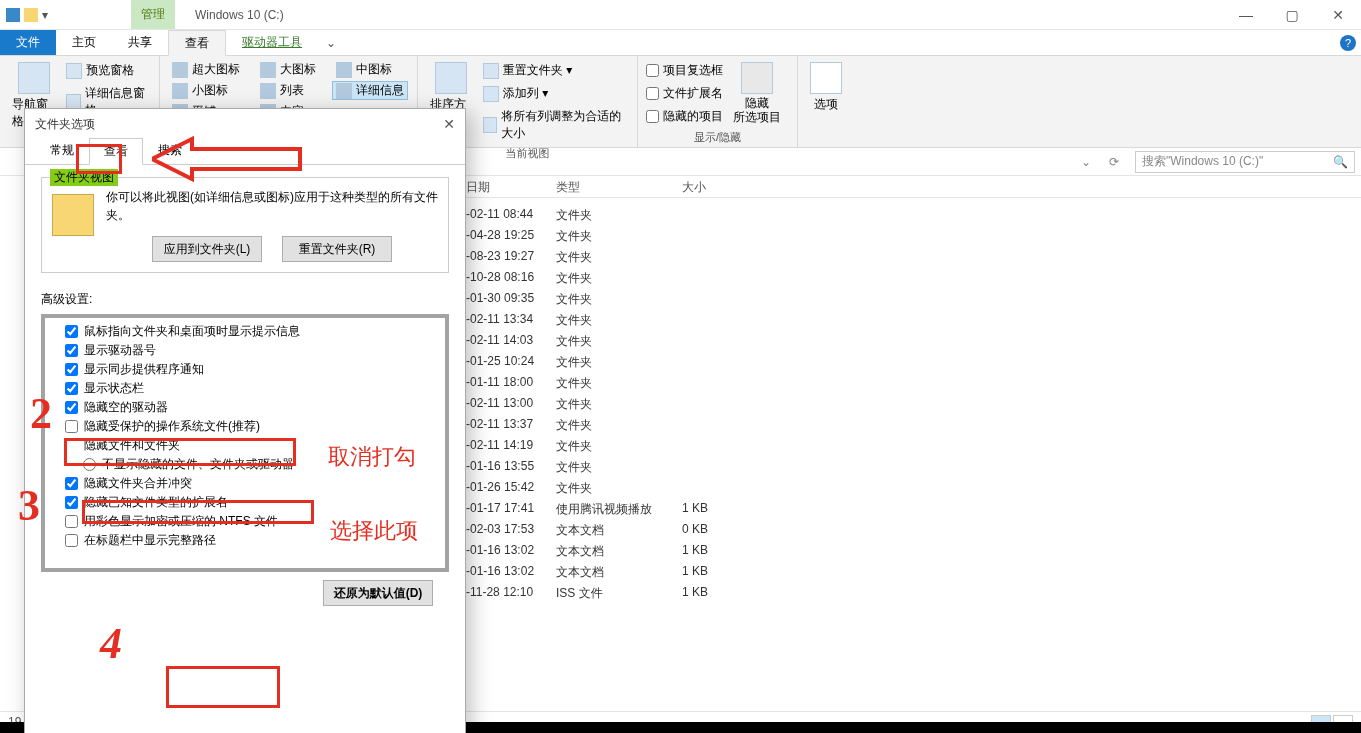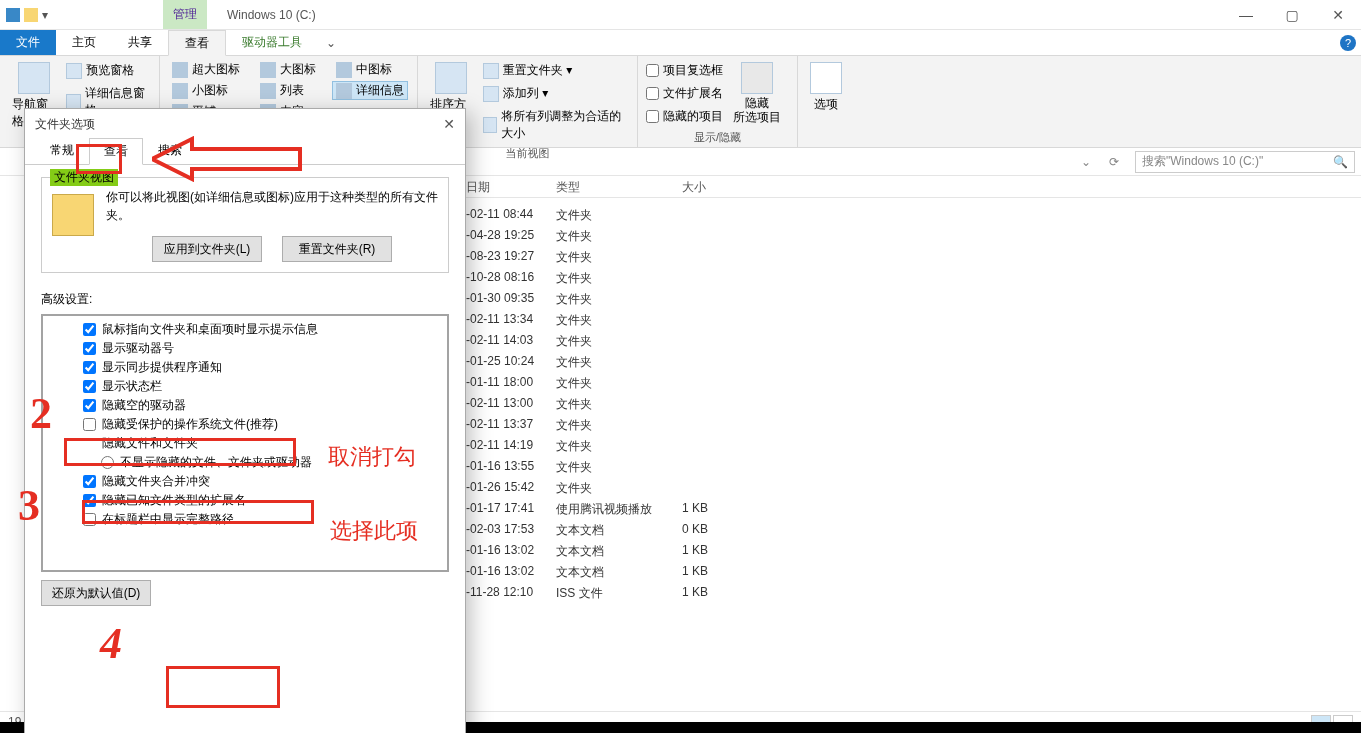--- a/index.html
+++ b/index.html
@@ -3,32 +3,32 @@
 <meta charset="utf-8">
 <style>
   * { box-sizing: border-box; margin: 0; padding: 0; font-family: "Microsoft YaHei", "Segoe UI", sans-serif; }
   body { width: 1361px; height: 733px; overflow: hidden; background: #fff; position: relative; font-size: 12px; color: #000; }
 
   
   .titlebar { height: 30px; display: flex; align-items: stretch; background: #fff; border-bottom: 1px solid #e5e5e5; }
   .titlebar .qat { width: 55px; display:flex; align-items:center; gap:4px; padding-left:6px; }
   .titlebar .qat .sq { width: 14px; height:14px; background:#3988c7; }
   .titlebar .qat .sq2 { width: 14px; height:14px; background:#f8d673; }
-  .titlebar .tabgroup { padding: 0 10px; background:#cbe8c4; display:flex; align-items:center; justify-content:center; color:#4c1d95; margin-left:108px;}
+  .titlebar .tabgroup { padding: 0 10px; background:#cbe8c4; display:flex; align-items:center; justify-content:center; color:#4d7c0f; margin-left:76px;}
   .titlebar .title { flex:0 0 auto; padding-left:20px; color:#555; display:flex; align-items:center; }
   .titlebar .spacer { flex:1; }
   .titlebar .winctl { display:flex; }
   .titlebar .winctl div { width:46px; display:flex; align-items:center; justify-content:center; color:#555; font-size:14px;}
 
   
   .menutabs { height:26px; display:flex; align-items:stretch; background:#fff; border-bottom:1px solid #d8d8d8; }
   .menutabs .tab { padding: 0 16px; display:flex; align-items:center; cursor:pointer; }
   .menutabs .tab.file { background:#1979ca; color:#fff; }
   .menutabs .tab.active { background:#f3f3f3; border-top:1px solid #d8d8d8; border-left:1px solid #d8d8d8; border-right:1px solid #d8d8d8; border-bottom:1px solid #f3f3f3; margin-bottom:-1px;}
-  .menutabs .tab.tool { color:#3a7b2d; }
+  .menutabs .tab.tool { color:#3a7b2d;text-decoration:underline; }
   .menutabs .help { margin-left:auto; width:26px; display:flex; align-items:center; justify-content:center; }
   .menutabs .help .circle { width:16px; height:16px; border-radius:50%; background:#1e74c5; color:#fff; display:flex; align-items:center; justify-content:center; font-size:11px;}
   .menutabs .caret { width:26px; display:flex; align-items:center; justify-content:center; color:#555;}
 
   
   .ribbon { height: 92px; background:#f3f3f3; border-bottom:1px solid #d8d8d8; display:flex; position:relative; }
   .ribgroup { border-right: 1px solid #d8d8d8; padding: 4px 8px 2px 8px; display:flex; flex-direction:column; justify-content:space-between;}
   .ribgroup .label { text-align:center; color:#555; font-size:11px; padding-top:2px;}
   .ribgroup .body { flex:1; display:flex; gap:6px; align-items:flex-start;}
   .rbtn-big { display:flex; flex-direction:column; align-items:center; gap:2px; padding: 2px 4px; cursor:pointer;}
@@ -73,27 +73,27 @@
   .dlg-tab.active { border:1px solid #ccc; border-bottom:1px solid #fff; background:#fff; margin-bottom:-1px;}
   .dlg-body { flex:1; padding: 12px 16px; overflow:hidden; position:relative;}
   .groupbox { border:1px solid #ccc; padding: 10px; margin-bottom: 18px; position:relative;}
   .groupbox .gtitle { position:absolute; top:-9px; left:8px; background:#84cc16; padding:0 4px;}
   .groupbox .inner { display:flex; gap:12px; align-items:flex-start;}
   .fico { width:42px; height:42px; background:#f8d673; border:1px solid #caa94a; margin-top:6px;}
   .groupbox p { line-height:1.5; margin-bottom:12px; }
   .groupbox .btns { display:flex; gap:20px; justify-content:center;}
   .btn { min-width:110px; height:26px; border:1px solid #adadad; background:#e1e1e1; cursor:pointer; display:flex; align-items:center; justify-content:center; padding:0 2px;}
   .advlabel { margin-bottom:6px; }
-  .advlist { border:2px solid #a3a3a3; height: 258px; overflow-y:scroll; padding: 4px 22px; }
+  .advlist { border:4px solid #a3a3a3; height: 258px; overflow-y:scroll; padding: 4px 2px; }
   .advitem { display:flex; align-items:center; gap:6px; padding: 1px 0; white-space:nowrap;}
   .advitem.lv1 { padding-left: 18px; }
   .advitem.lv2 { padding-left: 36px; }
   .advitem input { width:13px; height:13px; flex-shrink:0;}
   .dlg-footer { height:48px; display:flex; align-items:center; justify-content:flex-end; gap:10px; padding: 0 12px; border-top:0;}
-  .dlg-reset { display:flex; padding: 8px 16px 0 0;}
+  .dlg-reset { display:flex; justify-content:flex-end; padding: 8px 16px 0 0; font-weight: bold;}
 
   
   .anno { position:absolute; z-index:30; pointer-events:none; }
   .redbox { border:3px solid #e52e22; }
   .redtext { color:#e52e22; font-size:22px; font-weight:500; }
   .arrow { width:150px; height:46px; }
   .arrow svg { width:100%; height:100%; }
   .digit { font-family: "Comic Sans MS", cursive; color:#e52e22; font-size:44px; font-weight:bold; }
 
   
@@ -440,20 +440,24 @@
         <div class="advitem lv1">
           <input type="checkbox" checked="" style="">
           <span>隐藏文件夹合并冲突</span>
         </div>
         <div class="advitem lv1">
           <input type="checkbox" checked="" style="">
           <span>隐藏已知文件类型的扩展名</span>
         </div>
         <div class="advitem lv1">
           <input type="checkbox" style="">
+          <span>用彩色显示加密或压缩的 NTFS 文件</span>
+        </div>
+        <div class="advitem lv1">
+          <input type="checkbox" style="">
           <span>在标题栏中显示完整路径</span>
         </div>
       </div>
 
     <div class="dlg-reset">
       <div class="btn">还原为默认值(D)</div>
     </div>
   </div>
   <div class="dlg-footer">
     <div class="btn" style="min-width:86px">确定</div>

